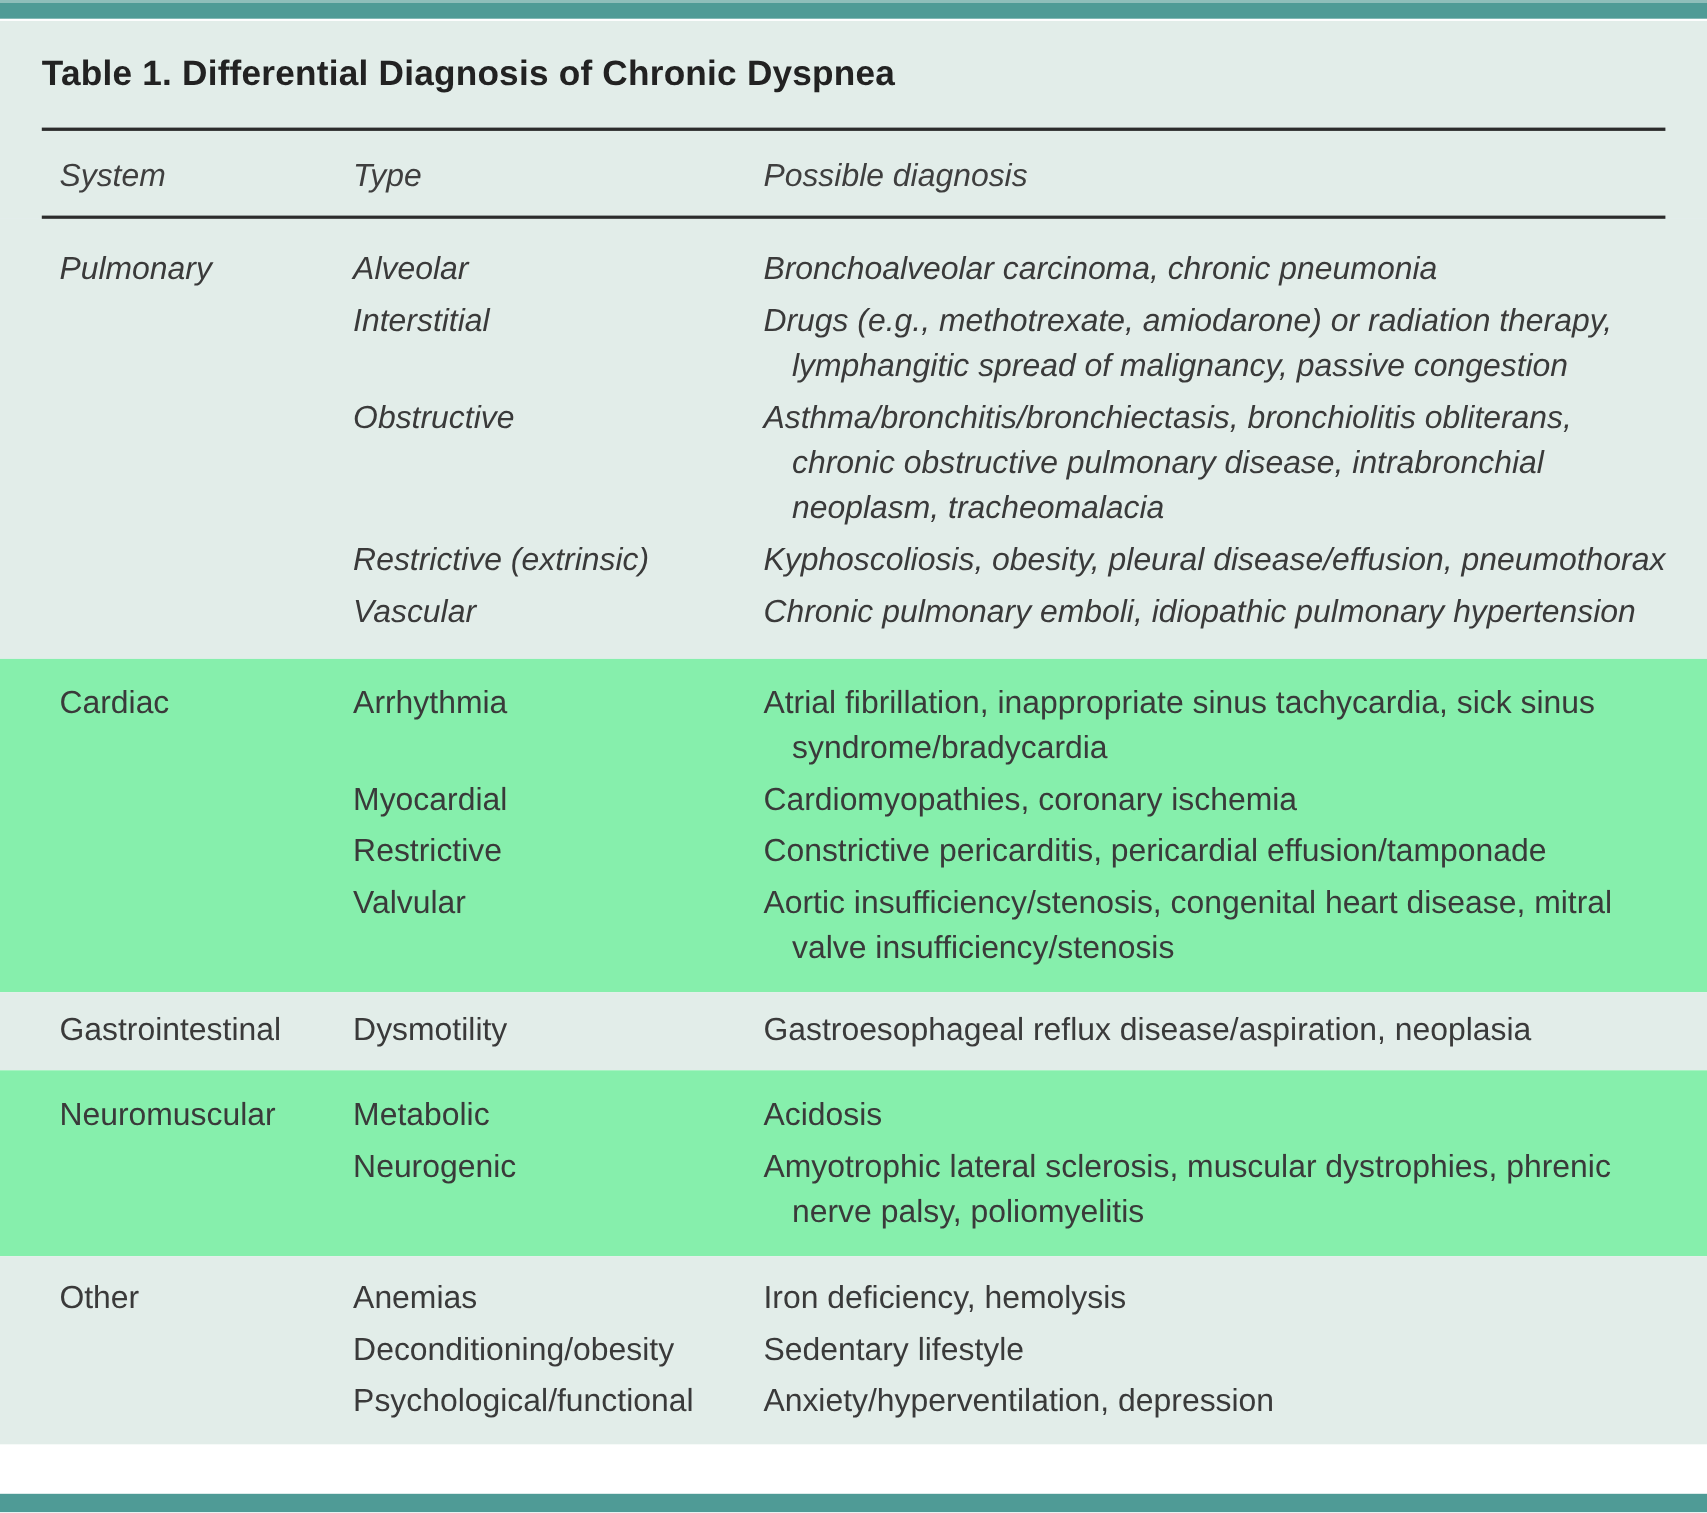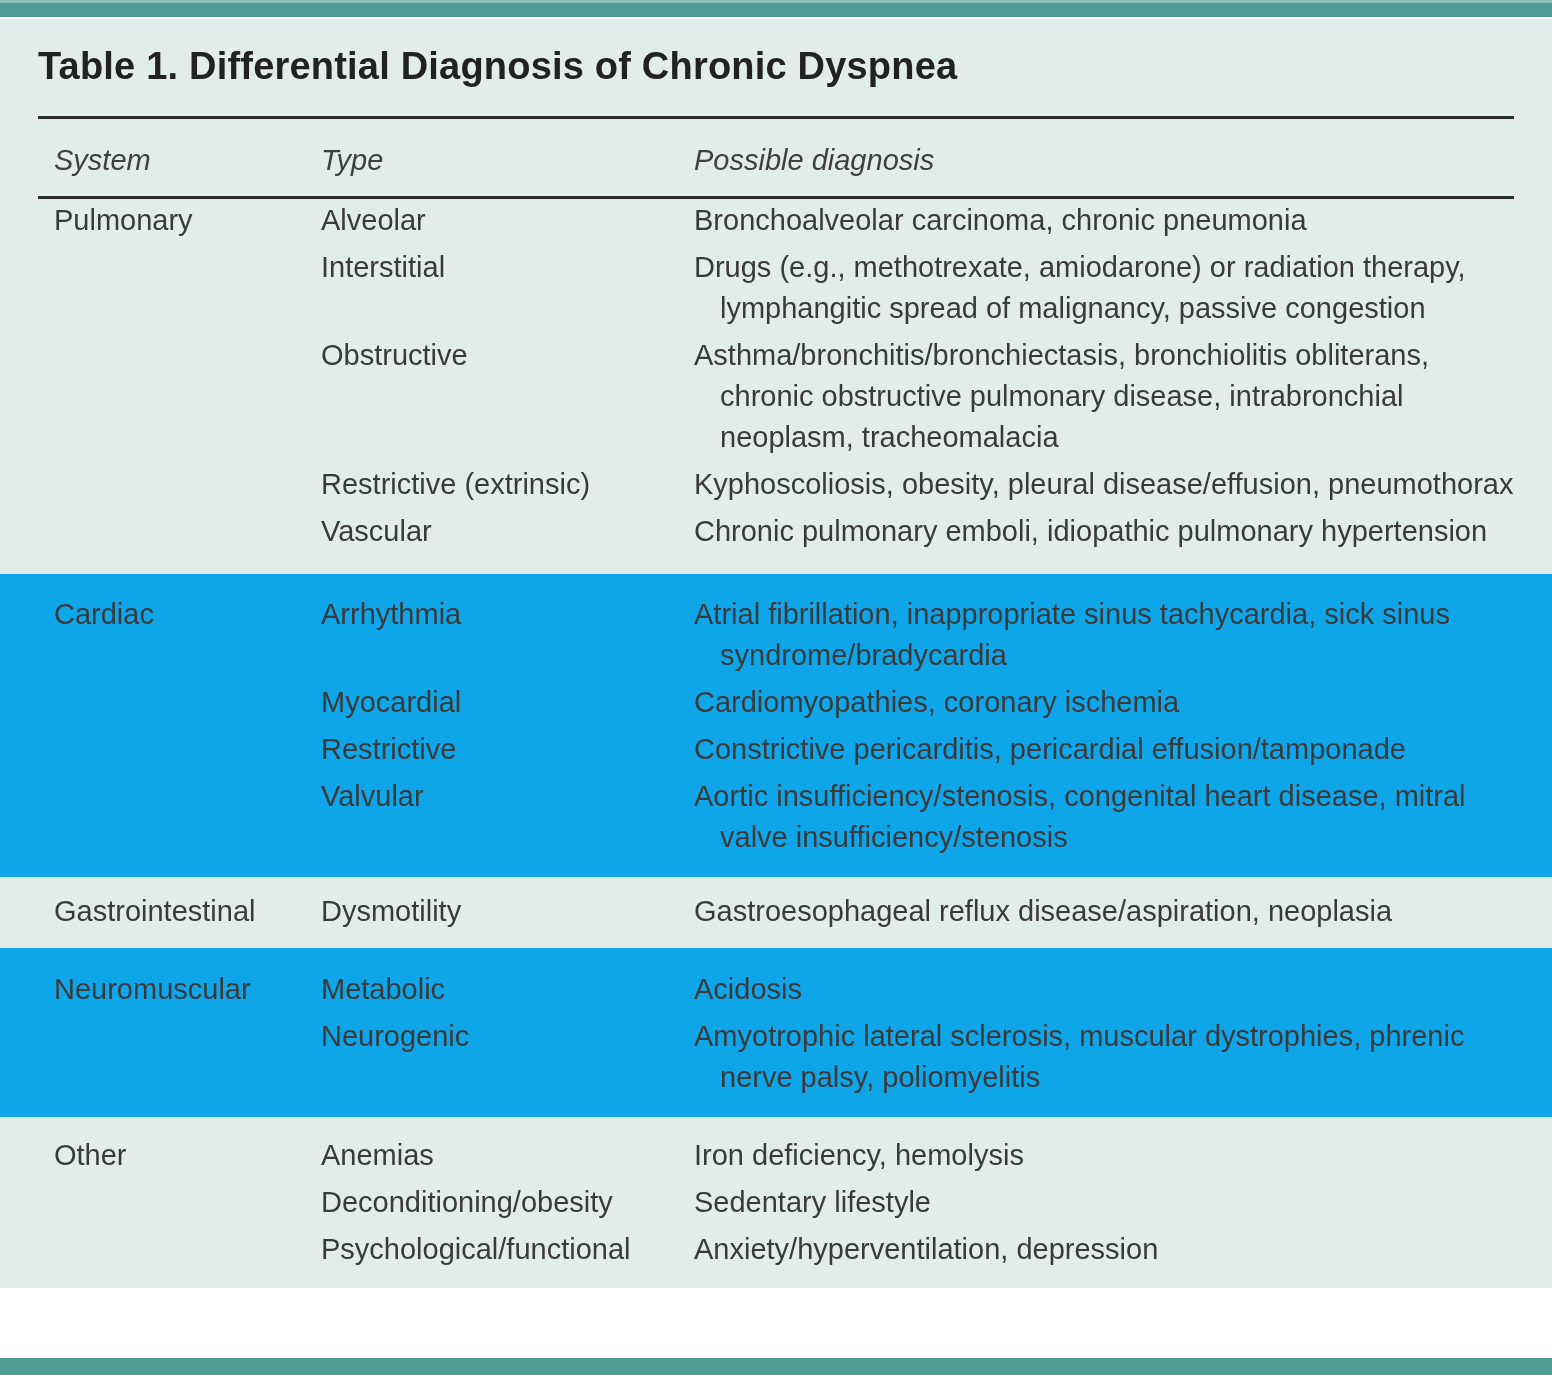--- a/index.html
+++ b/index.html
@@ -15,41 +15,41 @@
   .figure{
     width:1552px;height:1375px;
     display:flex;flex-direction:column;
     background:#ffffff;overflow:hidden;position:relative;
   }
   .accent-bar{flex:0 0 17px;height:17px;background:var(--accent);}
   .accent-bar.top{background:linear-gradient(to bottom, var(--accent-light) 0 3px, var(--accent) 3px);margin-bottom:2px;}
   .content{flex:1 1 auto;display:flex;flex-direction:column;}
   .section{padding-left:38px;padding-right:38px;}
   .green{background:var(--band);}
-  .white{background:#0ea5e9;}
+  .white{background:#86efac;}
 
   .header-block{padding-top:27px;padding-bottom:0;}
   .fig-title{
-    font-size:38px;font-weight:bold;color:var(--title);
+    font-size:32px;font-weight:bold;color:var(--title);
     line-height:41px;margin:0 0 29px 0;letter-spacing:0.2px;
   }
   .rule{height:3px;background:var(--rule);}
   .grid{display:grid;grid-template-columns:267px 373px 836px;margin-left:16px;}
   .header-row{padding:21px 0 15px 0;}
   .header-row .col-head{
     font-style:italic;font-size:29px;line-height:41px;color:#3f3f3f;
   }
 
   .rows{padding-top:0;}
   .row{margin-bottom:6px;}
   .row:last-child{margin-bottom:0;}
   .cell{font-size:29px;line-height:41px;color:var(--text);}
   .cell.diag{padding-left:26px;text-indent:-26px;}
 
-  .sec-pulmonary{padding-top:1px;padding-bottom:22px;}
+  .sec-pulmonary{padding-top:26px;padding-bottom:22px;font-style:italic;}
   .sec-cardiac{padding-top:20px;padding-bottom:19px;}
   .sec-gastrointestinal{padding-top:14px;padding-bottom:16px;}
   .sec-neuromuscular{padding-top:21px;padding-bottom:19px;}
   .sec-other{padding-top:18px;padding-bottom:18px;}
 </style>
 </head>
 <body>
 
 <div class="figure">
   <div class="accent-bar top"></div>

